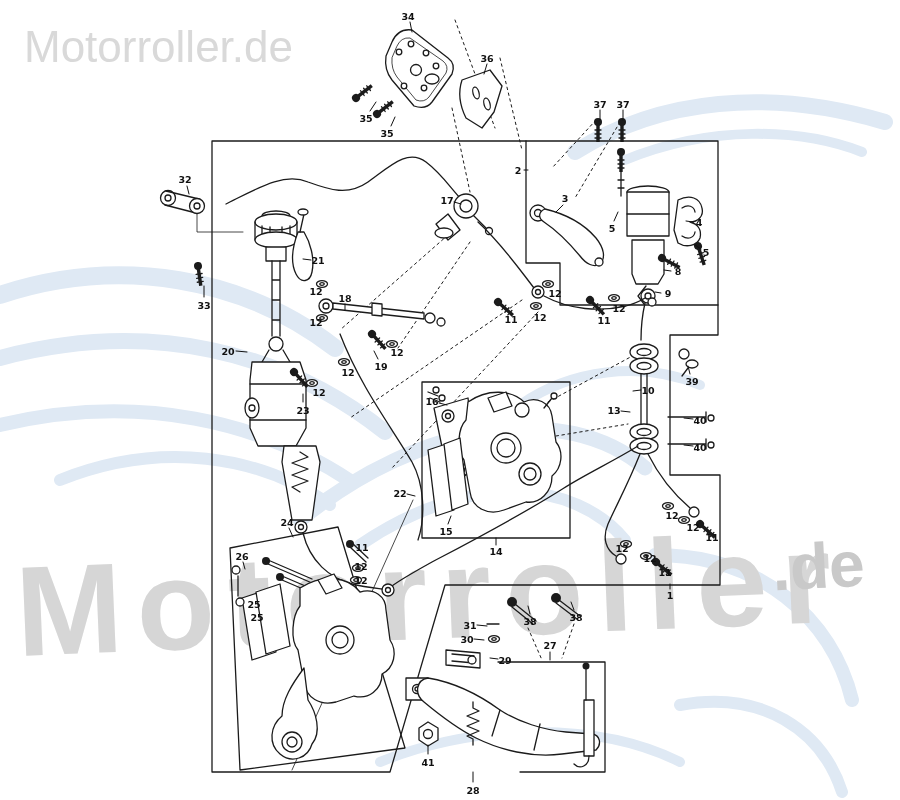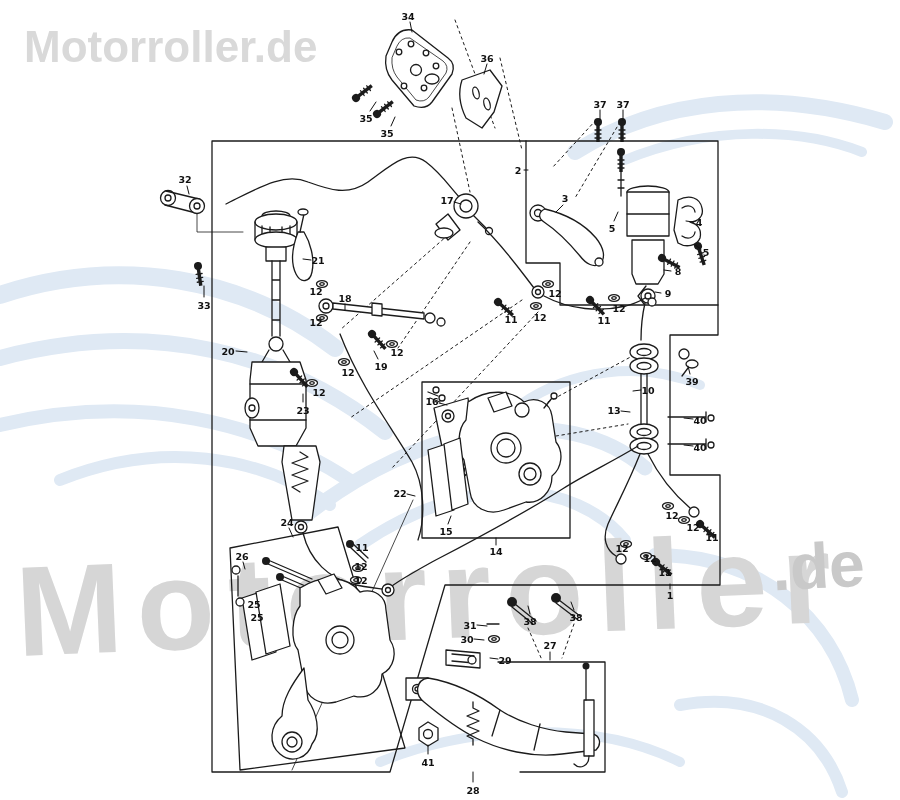--- a/index.html
+++ b/index.html
@@ -1,20 +1,20 @@
 <!DOCTYPE html>
 <html><head>
 <meta charset="utf-8">
 <style>
   html,body{margin:0;padding:0;background:#fff;}
   #stage{position:relative;width:900px;height:800px;overflow:hidden;background:#ffffff;
          font-family:"Liberation Sans",sans-serif;}
   
   .swirls{position:absolute;left:0;top:0;z-index:1;}
-  .wm-top{position:absolute;left:24px;top:22px;z-index:2;font-size:44px;font-weight:700;
+  .wm-top{position:absolute;left:24px;top:22px;z-index:2;font-size:44px;font-weight:400;
           color:#d9d9d9;letter-spacing:0;white-space:nowrap;}
   .wm-big{position:absolute;left:16px;top:548px;z-index:2;font-size:128px;font-weight:700;
           color:#d6d6d6;letter-spacing:14px;white-space:nowrap;transform:rotate(-2.4deg);
           transform-origin:left center;line-height:1;}
   .wm-de{position:absolute;left:772px;top:534px;z-index:2;font-size:64px;font-weight:700;
          color:#c9c9c9;transform:rotate(-3deg);line-height:1;}
   
   #diagram{position:absolute;left:0;top:0;z-index:3;}
   #diagram path,#diagram circle,#diagram ellipse,#diagram rect,#diagram line,#diagram polyline{
      stroke:#1b1b1b;stroke-width:1.3;fill:none;stroke-linecap:round;stroke-linejoin:round;}

